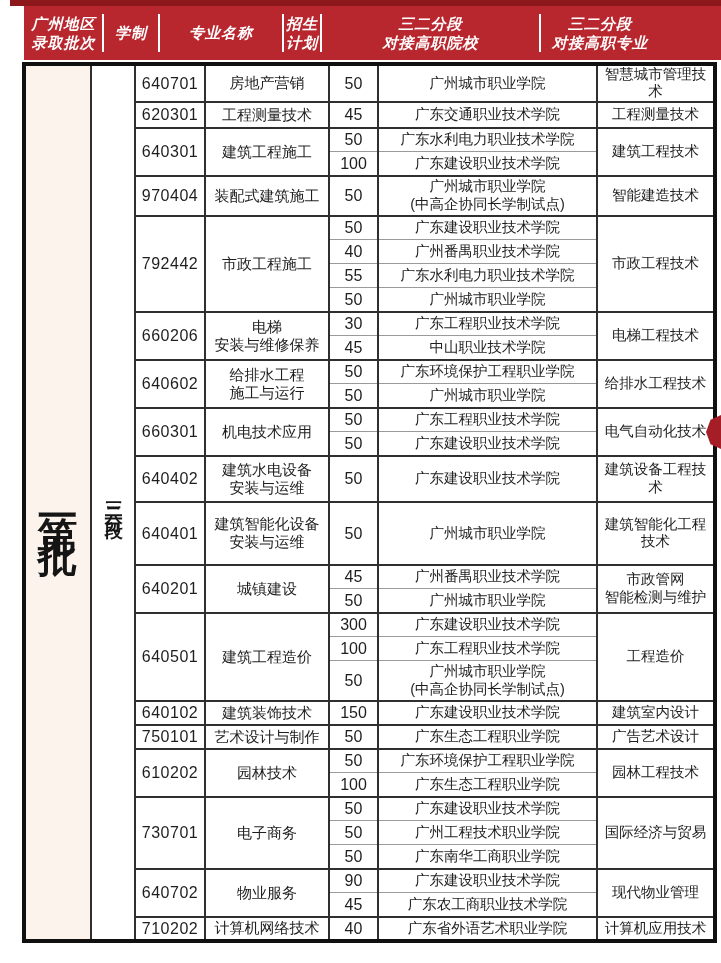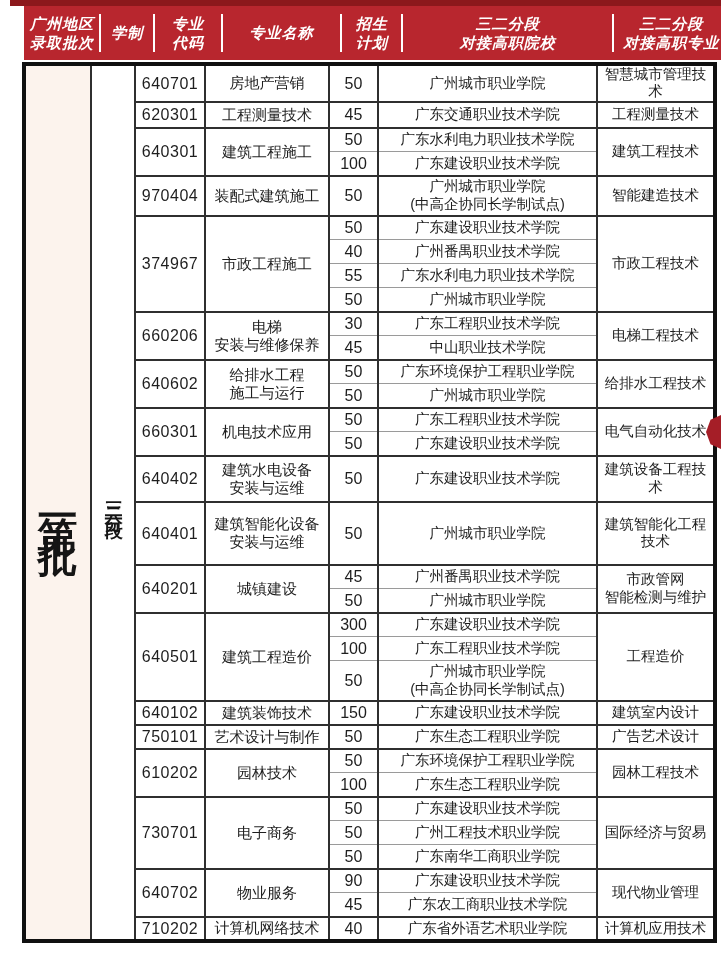--- a/index.html
+++ b/index.html
@@ -42,24 +42,22 @@
 <body>
 
 <div class="page">
 
   <div class="topstrip"></div>
 
   <div class="header">
     <div class="hcol" style="width:79px">广州地区
 录取批次<span class="hsep"></span></div>
     <div class="hcol" style="width:56px">学制<span class="hsep"></span></div>
-    <div class="hcol" style="width:70px">专业
-代码<span class="hsep"></span></div>
     <div class="hcol" style="width:124px">专业名称<span class="hsep"></span></div>
-    <div class="hcol" style="width:63px">招生
+    <div class="hcol" style="width:38px">招生
 计划<span class="hsep"></span></div>
     <div class="hcol" style="width:219px">三二分段
 对接高职院校<span class="hsep"></span></div>
     <div class="hcol" style="width:120px">三二分段
 对接高职专业</div>
   </div>
 
   <table class="main">
     <colgroup>
       <col style="width:67px">
@@ -100,21 +98,21 @@
         </tr>
         <tr style="height: 40px;">
           <td class="code">970404</td>
           <td class="major">装配式建筑施工</td>
           <td class="plan grp">50</td>
           <td class="college grp">广州城市职业学院
 (中高企协同长学制试点)</td>
           <td class="target">智能建造技术</td>
         </tr>
         <tr style="height: 24px;">
-          <td class="code" rowspan="4">374967</td>
+          <td class="code" rowspan="4">792442</td>
           <td class="major" rowspan="4">市政工程施工</td>
           <td class="plan sub">50</td>
           <td class="college sub">广东建设职业技术学院</td>
           <td class="target" rowspan="4">市政工程技术</td>
         </tr>
         <tr style="height: 24px;">
           <td class="plan sub">40</td>
           <td class="college sub">广州番禺职业技术学院</td>
         </tr>
         <tr style="height: 24px;">

